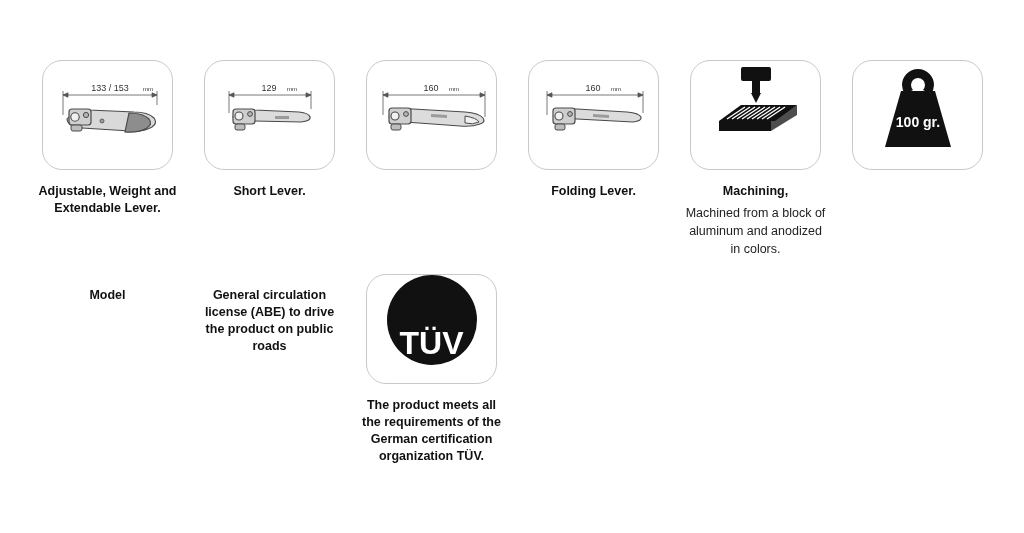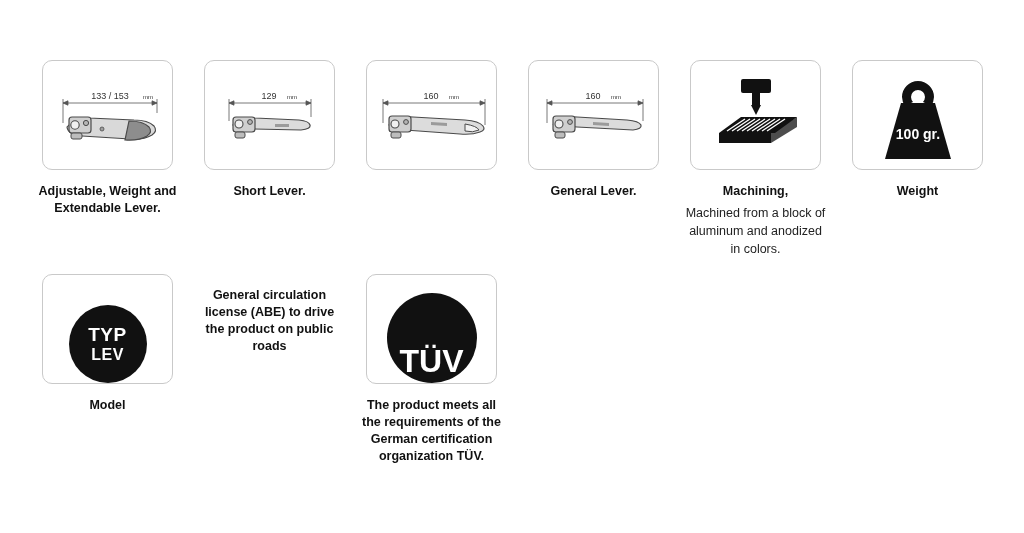--- a/index.html
+++ b/index.html
@@ -31,24 +31,24 @@
     width: 131px;
     margin-right: 31px;
     display: flex;
     flex-direction: column;
     align-items: center;
   }
   .card {
     width: 131px;
     height: 110px;
     border: 1px solid #c9c9c9;
-    border-radius: 10px;
+    border-radius: 20px;
     box-sizing: border-box;
     display: flex;
-    align-items: flex-end;
+    align-items: flex-start;
     justify-content: center;
     background: #fff;
     overflow: hidden;
   }
   .caption {
     margin-top: 13px;
     width: 145px;
     text-align: center;
     font-size: 12.5px;
     font-weight: bold;
@@ -194,21 +194,21 @@
           <g>
             <path d="M22 56 q8 -9 24 -8 l50 3 q12 1 14 5 q1 4 -8 5 l-56 -3 q-16 -1 -20 -5 z" fill="#dcdcdc" stroke="#4a4a4a" stroke-width="1.2"></path>
             <rect x="22" y="47" width="22" height="16" rx="3" fill="#cfcfcf" stroke="#4a4a4a" stroke-width="1.2"></rect>
             <circle cx="28" cy="55" r="4" fill="#f0f0f0" stroke="#4a4a4a" stroke-width="1.1"></circle>
             <circle cx="39" cy="53" r="2.4" fill="#b5b5b5" stroke="#4a4a4a" stroke-width="1"></circle>
             <rect x="24" y="63" width="10" height="6" rx="2" fill="#bdbdbd" stroke="#4a4a4a" stroke-width="1"></rect>
             <path d="M62 53 l16 1 l0 3 l-16 -1 z" fill="#9b9b9b"></path>
           </g>
         </svg>
       </div>
-      <div class="caption">General Lever.</div>
+      <div class="caption">Folding Lever.</div>
     </div>
 
     <div class="cell">
       <div class="card">
         <svg width="110" height="96" viewBox="0 0 110 96">
           <g fill="#111">
             <rect x="40" y="6" width="30" height="14" rx="2"></rect>
             <rect x="51" y="20" width="8" height="12"></rect>
             <path d="M50 32 l10 0 l-5 10 z"></path>
             <path d="M18 60 l22 -16 l56 0 l-22 16 z"></path>
@@ -235,34 +235,27 @@
     <div class="cell">
       <div class="card">
         <svg width="110" height="96" viewBox="0 0 110 96">
           <g fill="#111">
             <path d="M55 8 a16 16 0 0 1 16 16 a16 16 0 0 1 -3 9 l-8 -4 a8 8 0 0 0 2 -5 a7 7 0 0 0 -14 0 a8 8 0 0 0 2 5 l-8 4 a16 16 0 0 1 -3 -9 a16 16 0 0 1 16 -16 z"></path>
             <path d="M38 30 l34 0 l16 56 l-66 0 z"></path>
           </g>
           <text x="55" y="66" text-anchor="middle" font-family="Liberation Sans, sans-serif" font-size="14" font-weight="bold" fill="#ffffff">100 gr.</text>
         </svg>
       </div>
-      <div class="caption">Weight</div>
     </div>
 
   </div>
 
   <div class="row row-2">
 
     <div class="cell">
-      <div class="card">
-        <div class="badge badge-typ">
-          <span class="l1">TYP</span>
-          <span class="l2">LEV</span>
-        </div>
-      </div>
       <div class="caption">Model</div>
     </div>
 
     <div class="cell">
       <div class="caption">General circulation license (ABE) to drive the product on public roads</div>
     </div>
 
     <div class="cell">
       <div class="card">
         <div class="badge badge-tuv">

